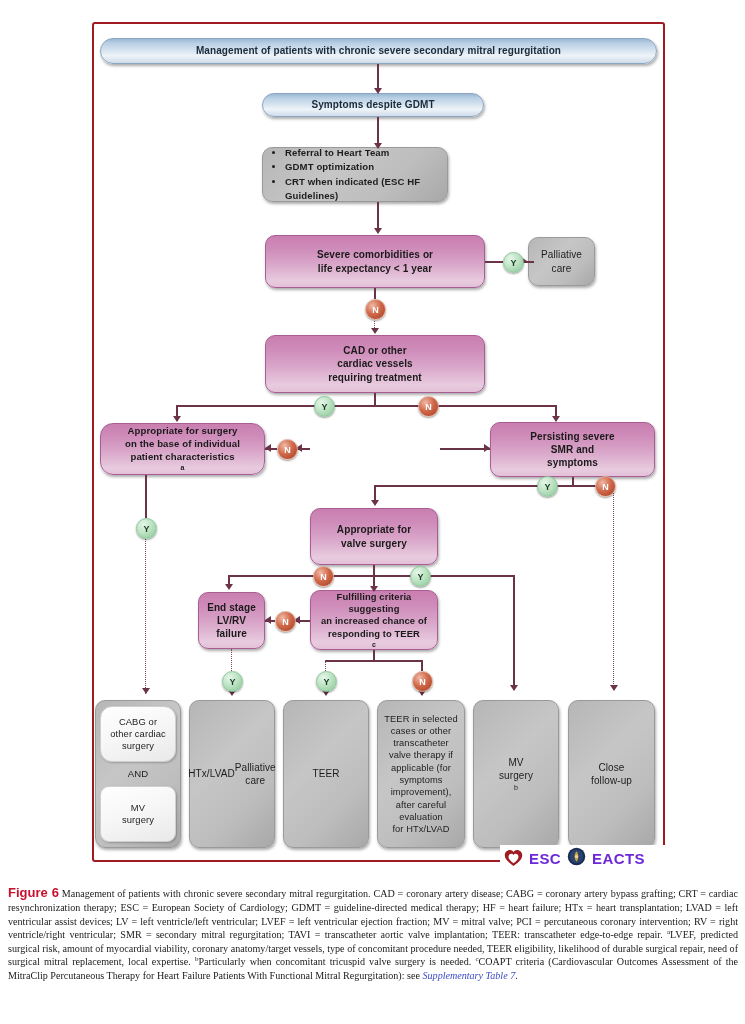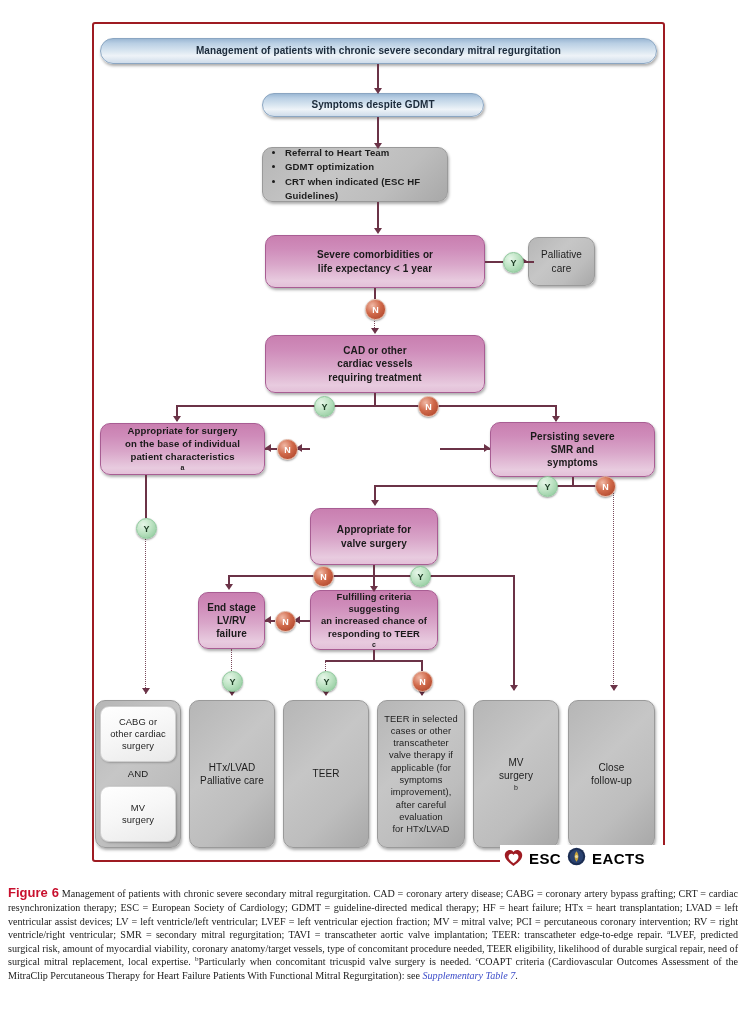--- a/index.html
+++ b/index.html
@@ -60,21 +60,21 @@
        border-top:4px solid transparent;border-bottom:4px solid transparent;
        border-right:6px solid #6b3347;}
   .arwR{position:absolute;width:0;height:0;z-index:6;
        border-top:4px solid transparent;border-bottom:4px solid transparent;
        border-left:6px solid #6b3347;}
 
   
   #logos{position:absolute;left:500px;top:845px;width:160px;height:26px;
          background:#fff;display:flex;align-items:center;gap:6px;
          padding:0 4px;z-index:60;}
-  .logotxt{font-weight:bold;font-size:15px;color:#000000;letter-spacing:.4px;}
+  .logotxt{font-weight:bold;font-size:15px;color:#6d28d9;letter-spacing:.4px;}
   .heart{width:19px;height:18px;position:relative;}
 
   
   #caption{position:absolute;left:8px;top:884px;width:730px;
            font-family:"Liberation Serif","DejaVu Serif",serif;
            font-size:10.1px;line-height:1.33;text-align:justify;color:#1a1a1a;}
   #caption b.fig{color:#c8102e;font-family:"Liberation Sans",sans-serif;
                  font-size:13px;font-weight:bold;}
   #caption i.link{color:#3b4bc8;font-style:italic;}
   .sup{font-size:7px;vertical-align:super;}
@@ -148,21 +148,21 @@
   <div class="ln lnv" style="left:555px;top:405px;height:16px;"></div>
   <div class="arw" style="left:552px;top:416px;"></div>
 
   <div class="badge y" style="left:314px;top:396px;">
     <span>Y</span>
   </div>
   <div class="badge n" style="left:418px;top:396px;">
     <span>N</span>
   </div>
 
-  <div class="node mauve" style="left:100px;top:423px;width:165px;height:52px;flex-direction:column;font-size:9.6px;">
+  <div class="node mauve" style="left:100px;top:423px;width:165px;height:52px;flex-direction:column;font-size:9.6px;border-radius:13px;">
     <span>Appropriate for surgery</span>
     <span>on the base of individual</span>
     <span>
         <span>patient characteristics</span>
         <span class="sup">a</span>
       </span>
   </div>
 
   <div class="ln lnh" style="left:265px;top:448px;width:12px;"></div>
   <div class="arwL" style="left:265px;top:444px;"></div>
@@ -267,33 +267,33 @@
   <div class="arw" style="left:322px;top:690px;"></div>
 
   <div class="ln lnv" style="left:421px;top:660px;height:11px;"></div>
   <div class="badge n" style="left:412px;top:671px;">
     <span>N</span>
   </div>
   <div class="ln lnv" style="left:421px;top:690px;height:5px;"></div>
   <div class="arw" style="left:418px;top:690px;"></div>
 
   <div class="node grey" style="left:95px;top:700px;width:86px;height:148px;flex-direction:column;justify-content:space-between;padding:5px 5px;">
-    <div class="white" style="width:100%;height:54px;display:flex;flex-direction:column;align-items:flex-end;justify-content:center;font-size:9.4px;line-height:1.3;">
+    <div class="white" style="width:100%;height:54px;display:flex;flex-direction:column;align-items:flex-end;justify-content:center;font-size:9.4px;line-height:1.3;border-radius:12px;">
       <span>CABG or</span>
       <span>other cardiac</span>
       <span>surgery</span>
     </div>
     <div style="font-size:9.6px;">AND</div>
     <div class="white" style="width:100%;height:54px;display:flex;flex-direction:column;align-items:center;justify-content:center;font-size:9.4px;line-height:1.3;">
       <span>MV</span>
       <span>surgery</span>
     </div>
   </div>
 
-  <div class="node grey" style="left:189px;top:700px;width:86px;height:148px;flex-direction:column;">
+  <div class="node grey" style="left:189px;top:700px;width:86px;height:148px;flex-direction:row;">
     <span>HTx/LVAD</span>
     <span>Palliative care</span>
   </div>
 
   <div class="node grey" style="left:283px;top:700px;width:86px;height:148px;">
     <span>TEER</span>
   </div>
 
   <div class="node grey" style="left:377px;top:700px;width:88px;height:148px;flex-direction:column;font-size:9.3px;line-height:1.32;">
     <span>TEER in selected</span>

